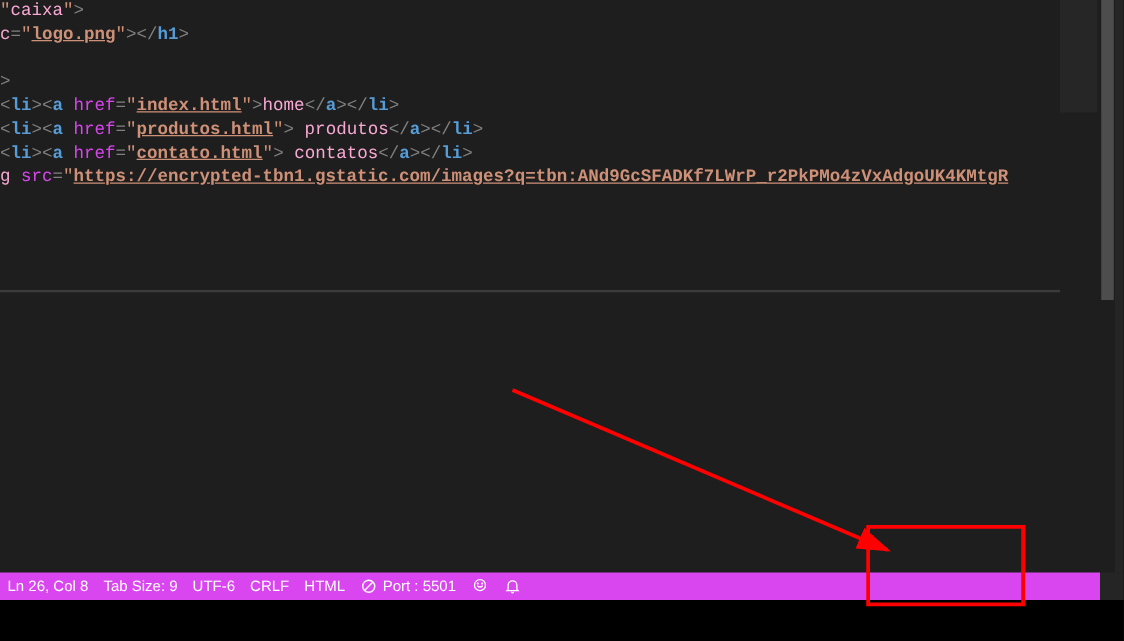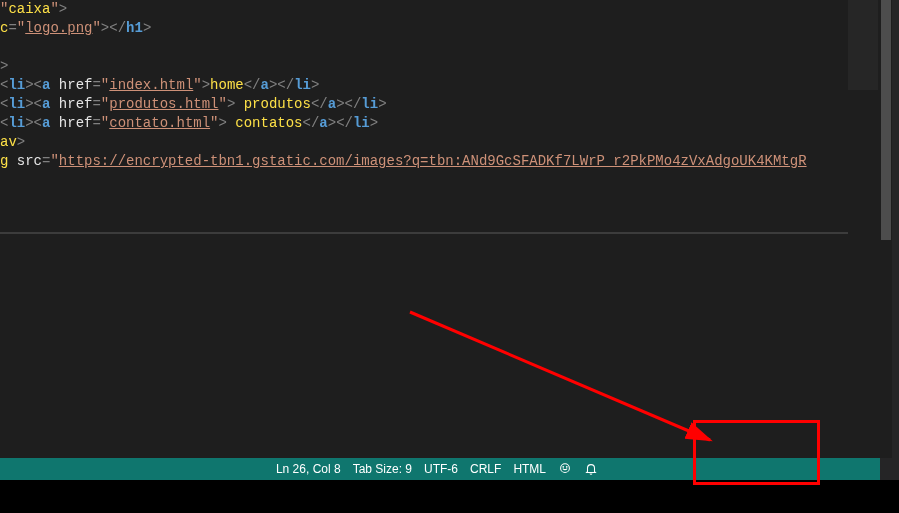--- a/index.html
+++ b/index.html
@@ -3,32 +3,32 @@
 <meta charset="utf-8">
 <style>
   * { margin: 0; padding: 0; box-sizing: border-box; }
   html, body { width: 899px; height: 513px; overflow: hidden; font-family: Consolas, 'Courier New', monospace; font-size: 14px; background: #000; }
   .workspace { position: relative; width: 899px; height: 513px; background: #1e1e1e; }
   .editor-pane { position: absolute; left: 0; top: 0; width: 848px; height: 458px; background: #1e1e1e; }
   .code-area { position: absolute; left: 0; top: 0; width: 848px; height: 232px; background: #1e1e1e; padding-top: 0; }
   .line { white-space: pre; color: #d4d4d4; height: 19px; line-height: 19px; padding-left: 0; }
   .tag   { color: #808080; }
   .name  { color: #569cd6; font-weight: bold; }
-  .attr  { color: #e5e5e5; }
+  .attr  { color: #d946ef; }
   .val   { color: #ce9178; }
-  .txt   { color: #fde047; }
-  .vund  { text-decoration: underline; text-decoration-color: #ce9178; }
+  .txt   { color: #f9a8d4; }
+  .vund  { text-decoration: underline; text-decoration-color: #ce9178; font-weight: bold; }
   .panel-sep { position: absolute; left: 0; top: 232px; width: 848px; height: 2px; background: #3c3c3c; }
   .panel { position: absolute; left: 0; top: 234px; width: 848px; height: 224px; background: #1e1e1e; }
   .minimap { position: absolute; left: 848px; top: 0; width: 30px; height: 458px; background: #1e1e1e; }
   .minimap .mm-shade { position: absolute; left: 0; top: 0; width: 30px; height: 90px; background: rgba(255,255,255,0.04); }
   .scrollbar-v { position: absolute; left: 878px; top: 0; width: 14px; height: 458px; background: #1e1e1e; }
   .scrollbar-v .thumb { position: absolute; left: 3px; top: 0; width: 10px; height: 240px; background: #4d4d4d; border-radius: 0; }
   .right-strip { position: absolute; left: 892px; top: 0; width: 7px; height: 458px; background: #252526; }
-  .statusbar { position: absolute; left: 0; top: 458px; width: 880px; height: 22px; background: #0f766e; color: #fff; font-family: "Segoe UI", Arial, sans-serif; font-size: 12px; display: flex; align-items: center; justify-content: center; padding-right: 6px; }
+  .statusbar { position: absolute; left: 0; top: 458px; width: 880px; height: 22px; background: #d946ef; color: #fff; font-family: "Segoe UI", Arial, sans-serif; font-size: 12px; display: flex; align-items: center; justify-content: flex-start; padding-right: 6px; }
   .sb-item { padding: 0 6px; height: 22px; display: flex; align-items: center; cursor: pointer; }
   .below-bar { position: absolute; left: 0; top: 480px; width: 899px; height: 33px; background: #000; }
   .right-gap { position: absolute; left: 880px; top: 458px; width: 19px; height: 22px; background: #252526; }
   .annot-box { position: absolute; border: 3px solid #ff0000; pointer-events: none; }
   .annot-box.box1 { left: 693px; top: 420px; width: 127px; height: 65px; }
   .annot-arrow { position: absolute; pointer-events: none; }
   svg.icon { width: 14px; height: 14px; display: block; }
   .prohibit { stroke: #fff; stroke-width: 1.3; fill: none; }
   .bell, .feedback { stroke: #fff; stroke-width: 1.2; fill: none; }
 </style>
@@ -38,21 +38,20 @@
 
   <div class="editor-pane">
     <div class="code-area">
       <div class="line"><span class="val">"</span><span class="txt">caixa</span><span class="val">"</span><span class="tag">&gt;</span></div>
       <div class="line"><span class="txt">c</span><span class="tag">=</span><span class="val">"<span class="vund">logo.png</span>"</span><span class="tag">&gt;&lt;/</span><span class="name">h1</span><span class="tag">&gt;</span></div>
       <div class="line"></div>
       <div class="line"><span class="tag">&gt;</span></div>
       <div class="line"><span class="tag">&lt;</span><span class="name">li</span><span class="tag">&gt;&lt;</span><span class="name">a</span> <span class="attr">href</span><span class="tag">=</span><span class="val">"<span class="vund">index.html</span>"</span><span class="tag">&gt;</span><span class="txt">home</span><span class="tag">&lt;/</span><span class="name">a</span><span class="tag">&gt;&lt;/</span><span class="name">li</span><span class="tag">&gt;</span></div>
       <div class="line"><span class="tag">&lt;</span><span class="name">li</span><span class="tag">&gt;&lt;</span><span class="name">a</span> <span class="attr">href</span><span class="tag">=</span><span class="val">"<span class="vund">produtos.html</span>"</span><span class="tag">&gt;</span><span class="txt"> produtos</span><span class="tag">&lt;/</span><span class="name">a</span><span class="tag">&gt;&lt;/</span><span class="name">li</span><span class="tag">&gt;</span></div>
       <div class="line"><span class="tag">&lt;</span><span class="name">li</span><span class="tag">&gt;&lt;</span><span class="name">a</span> <span class="attr">href</span><span class="tag">=</span><span class="val">"<span class="vund">contato.html</span>"</span><span class="tag">&gt;</span><span class="txt"> contatos</span><span class="tag">&lt;/</span><span class="name">a</span><span class="tag">&gt;&lt;/</span><span class="name">li</span><span class="tag">&gt;</span></div>
-      <div class="line"><span class="txt">av</span><span class="tag">&gt;</span></div>
       <div class="line"><span class="txt">g </span><span class="attr">src</span><span class="tag">=</span><span class="val">"<span class="vund">https://encrypted-tbn1.gstatic.com/images?q=tbn:ANd9GcSFADKf7LWrP_r2PkPMo4zVxAdgoUK4KMtgR</span></span></div>
     </div>
     <div class="panel-sep"></div>
     <div class="panel"></div>
   </div>
 
   <div class="minimap">
     <div class="mm-shade"></div>
   </div>
 
@@ -72,20 +71,27 @@
     <div class="sb-item">
         <span>UTF-6</span>
       </div>
     <div class="sb-item">
         <span>CRLF</span>
       </div>
     <div class="sb-item">
         <span>HTML</span>
       </div>
     <div class="sb-item">
+      <svg class="icon prohibit" viewBox="0 0 16 16">
+          <circle cx="8" cy="8" r="5.5"></circle>
+          <line x1="4.2" y1="11.8" x2="11.8" y2="4.2"></line>
+        </svg>
+      <span style="margin-left:4px">Port : 5501</span>
+    </div>
+    <div class="sb-item">
       <svg class="icon feedback" viewBox="0 0 16 16">
           <circle cx="8" cy="7" r="5"></circle>
           <path d="M5.5 7.5 q2.5 2.5 5 0"></path>
           <circle cx="6" cy="5.5" r="0.4" fill="#fff"></circle>
           <circle cx="10" cy="5.5" r="0.4" fill="#fff"></circle>
         </svg>
     </div>
     <div class="sb-item">
       <svg class="icon bell" viewBox="0 0 16 16">
           <path d="M4 11 V7 a4 4 0 0 1 8 0 V11 l1 1 H3 Z"></path>

